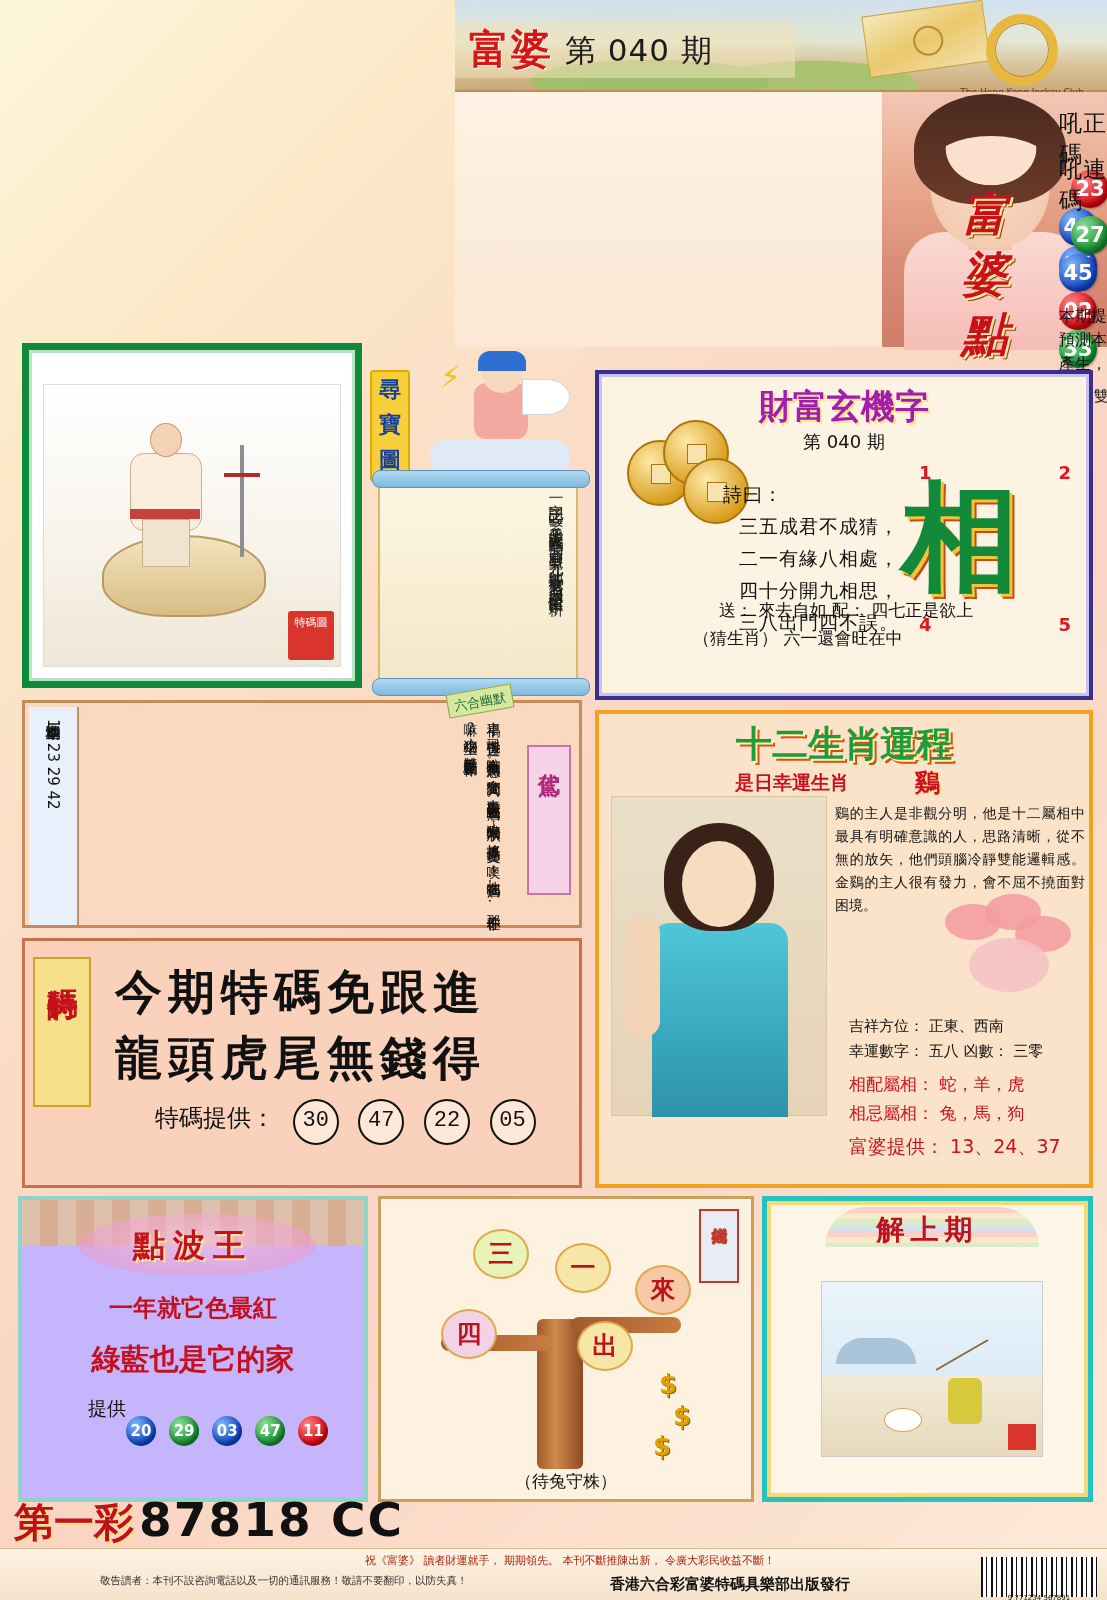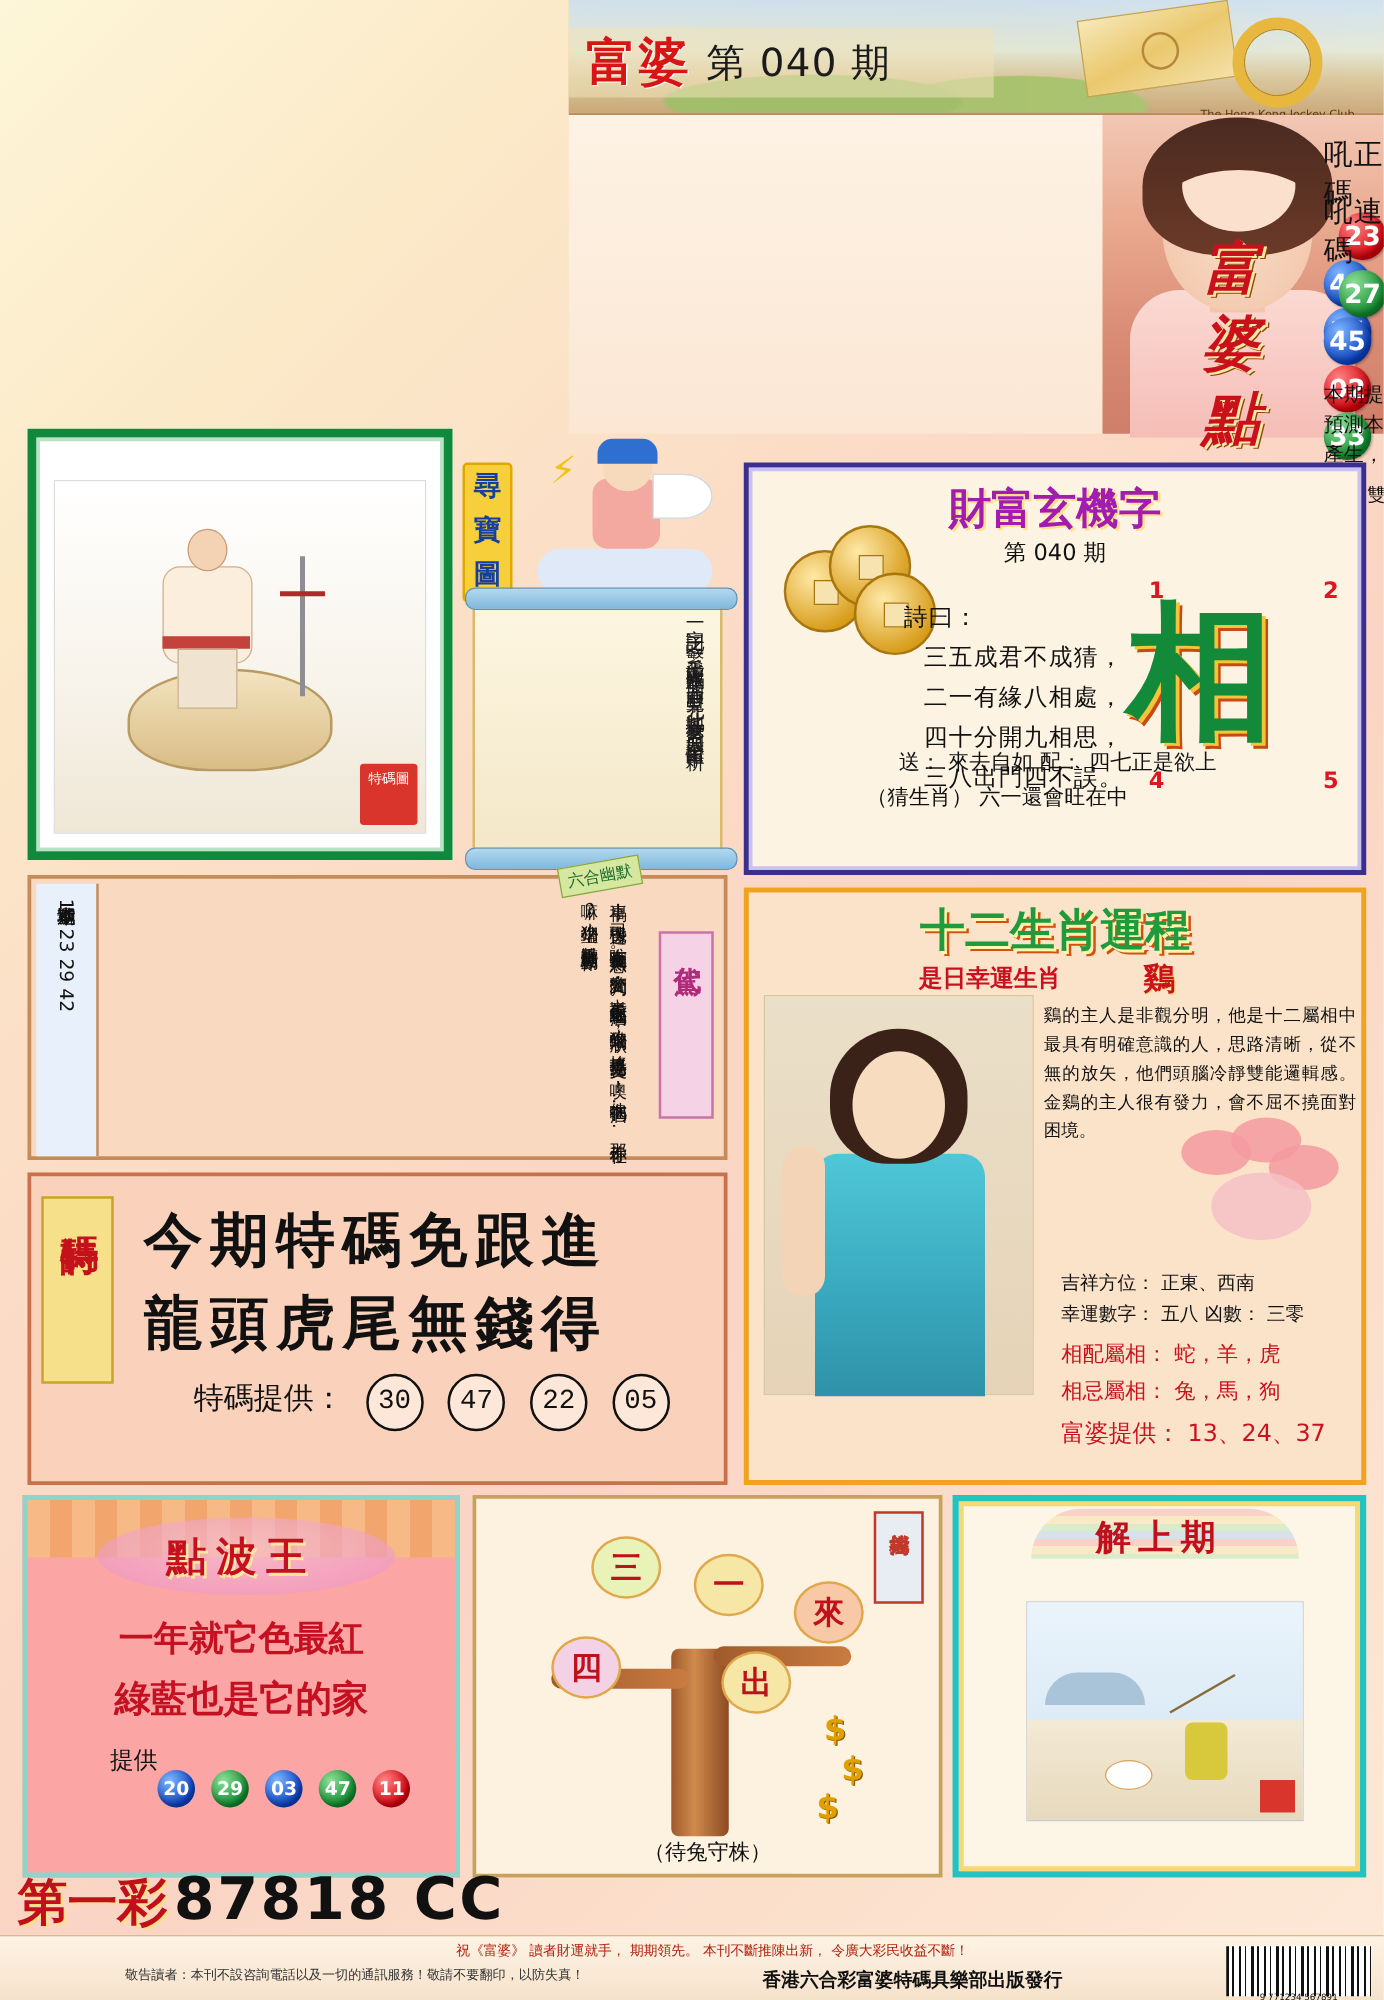--- a/index.html
+++ b/index.html
@@ -157,28 +157,28 @@
   #zpBody{position:absolute;left:40px;top:126px;width:136px;height:194px;border-radius:18px 18px 0 0;
     background:linear-gradient(180deg,#4fc7d8,#38a7bd 60%,#2f92a8);}
   #zpArm{position:absolute;left:14px;top:120px;width:34px;height:120px;border-radius:16px;background:#f3d4b6;}
   #fanArt{right:14px;top:180px;width:170px;height:120px;}
   #fanArt div{position:absolute;width:56px;height:36px;border-radius:50%;background:#f39aa0;opacity:.85;}
   #zodiacInfo{left:250px;top:300px;width:238px;font-size:15px;line-height:25px;color:#111;}
   #zodiacMatch{left:250px;top:356px;width:238px;font-size:17px;line-height:29px;color:#c9111f;}
   #zodiacFupo{left:250px;top:420px;font-size:19px;color:#c9111f;}
 
   
-  #dianbo{left:18px;top:1196px;width:350px;height:306px;background:#fca5a5;border:4px solid #8fd4c9;padding-left:20px;}
+  #dianbo{left:18px;top:1196px;width:350px;height:306px;background:#c4b5fd;border:4px solid #8fd4c9;padding-left:20px;}
   #dbDeco{position:absolute;left:0;top:0;width:100%;height:46px;
     background:repeating-linear-gradient(90deg,#f2c96a 0 18px,#eaa53e 18px 36px);opacity:.55;}
   #dbTitle{left:0;top:24px;width:100%;text-align:center;font-size:32px;font-weight:bold;color:#c41020;
     letter-spacing:8px;text-shadow:2px 2px 0 #ffe6a0;}
   #dbEllipse{left:56px;top:14px;width:238px;height:62px;border-radius:50%;
     background:radial-gradient(ellipse at 50% 40%,#f7c2de,#e88cc4);opacity:.6;}
-  #dbL1{left:0;top:92px;width:100%;text-align:center;font-size:28px;font-weight:bold;color:#c41020;}
+  #dbL1{left:0;top:92px;width:100%;text-align:center;font-size:24px;font-weight:bold;color:#c41020;}
   #dbL2{left:0;top:140px;width:100%;text-align:center;font-size:29px;font-weight:bold;color:#c41020;}
   #dbProvide{left:66px;top:196px;font-size:19px;color:#111;width:40px;line-height:24px;}
   #dbBalls{left:104px;top:204px;}
   .sball{display:inline-block;width:30px;height:30px;border-radius:50%;text-align:center;line-height:30px;
     font-size:15px;font-weight:bold;color:#fff;margin-right:8px;
     box-shadow:inset -2px -3px 5px rgba(0,0,0,.3);}
 
   
   #tree{left:378px;top:1196px;width:376px;height:306px;background:#fdf2df;border:3px solid #c9a05c;}
   #treeTrunk{position:absolute;left:156px;top:120px;width:46px;height:150px;

